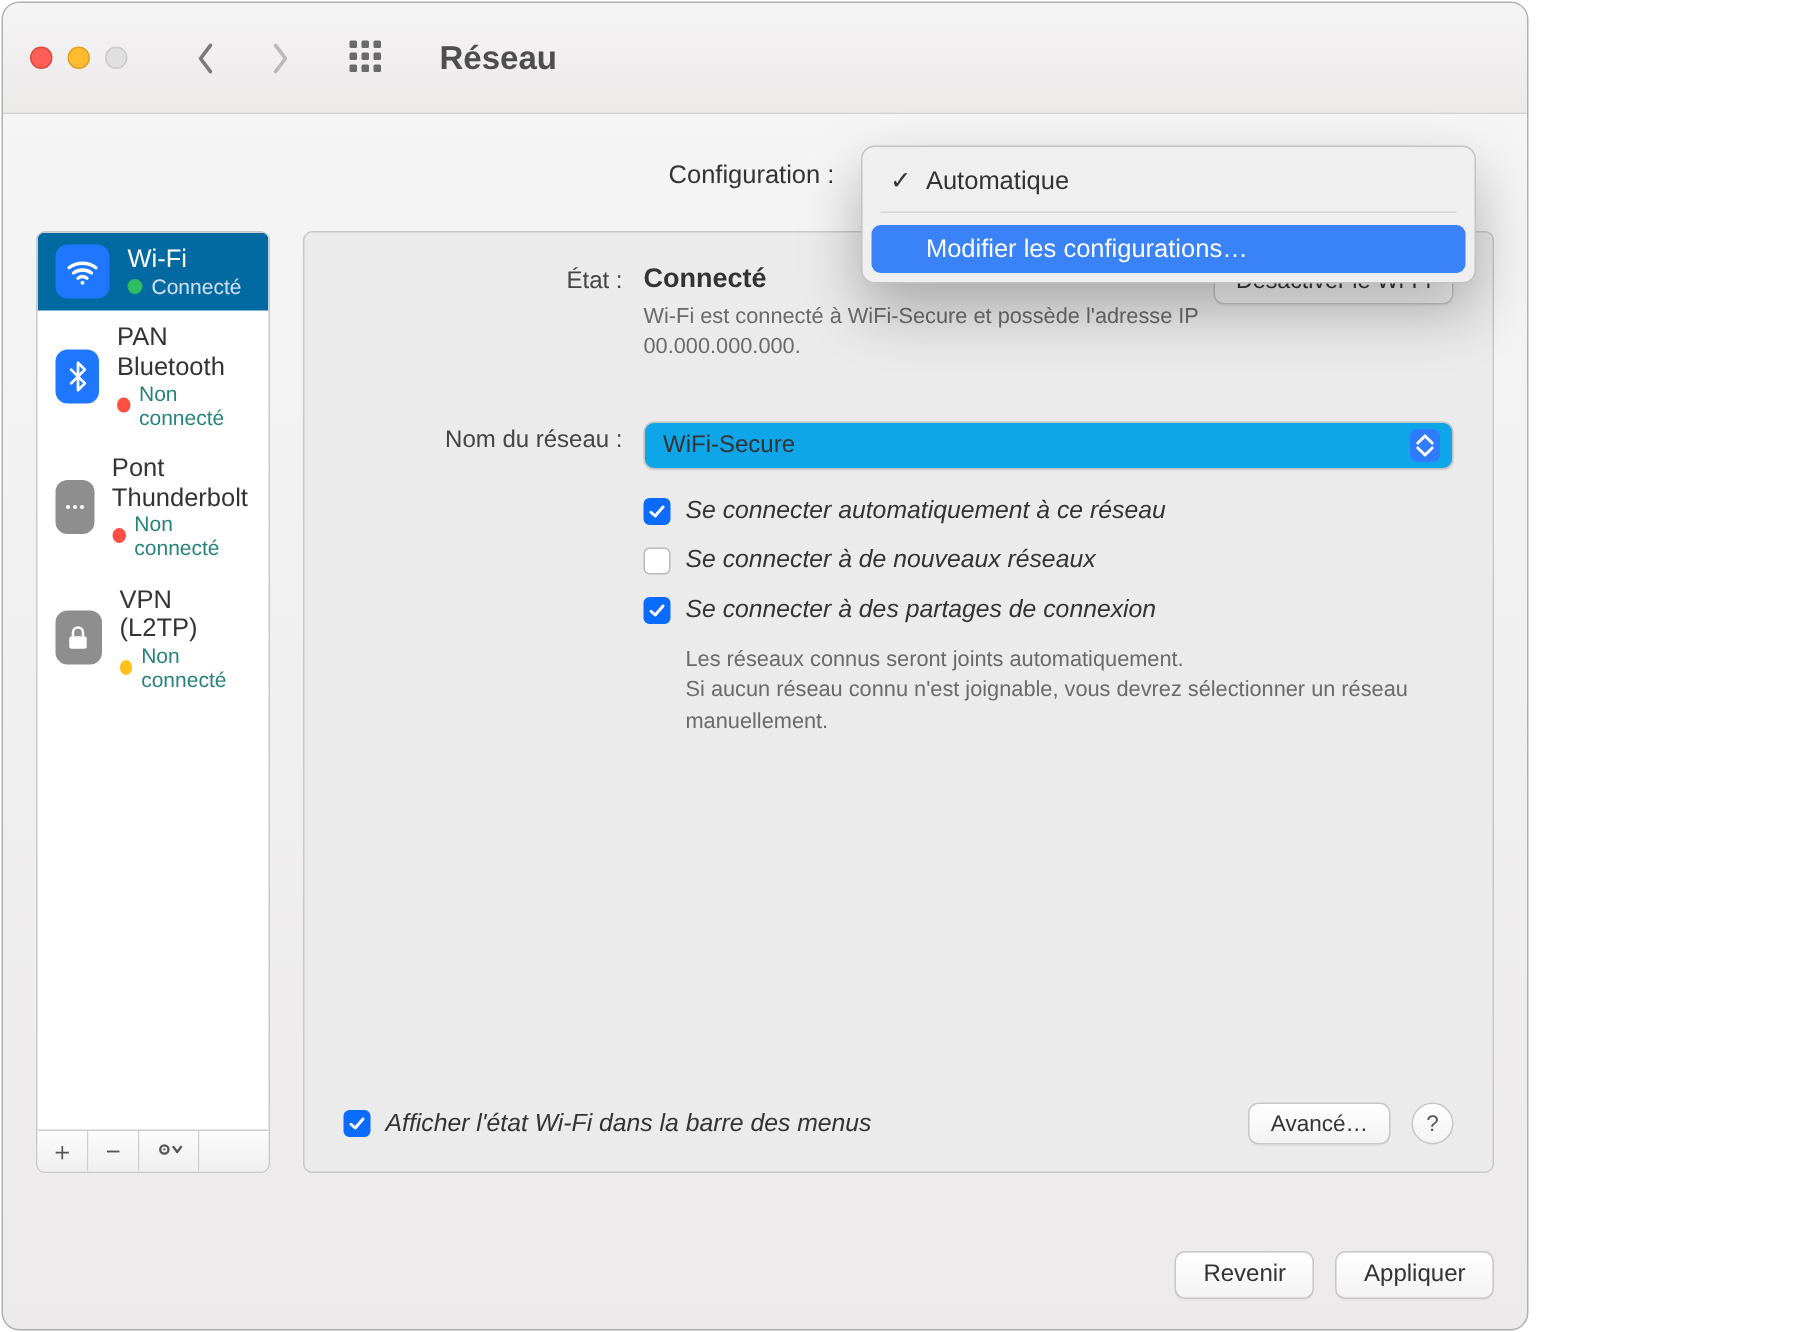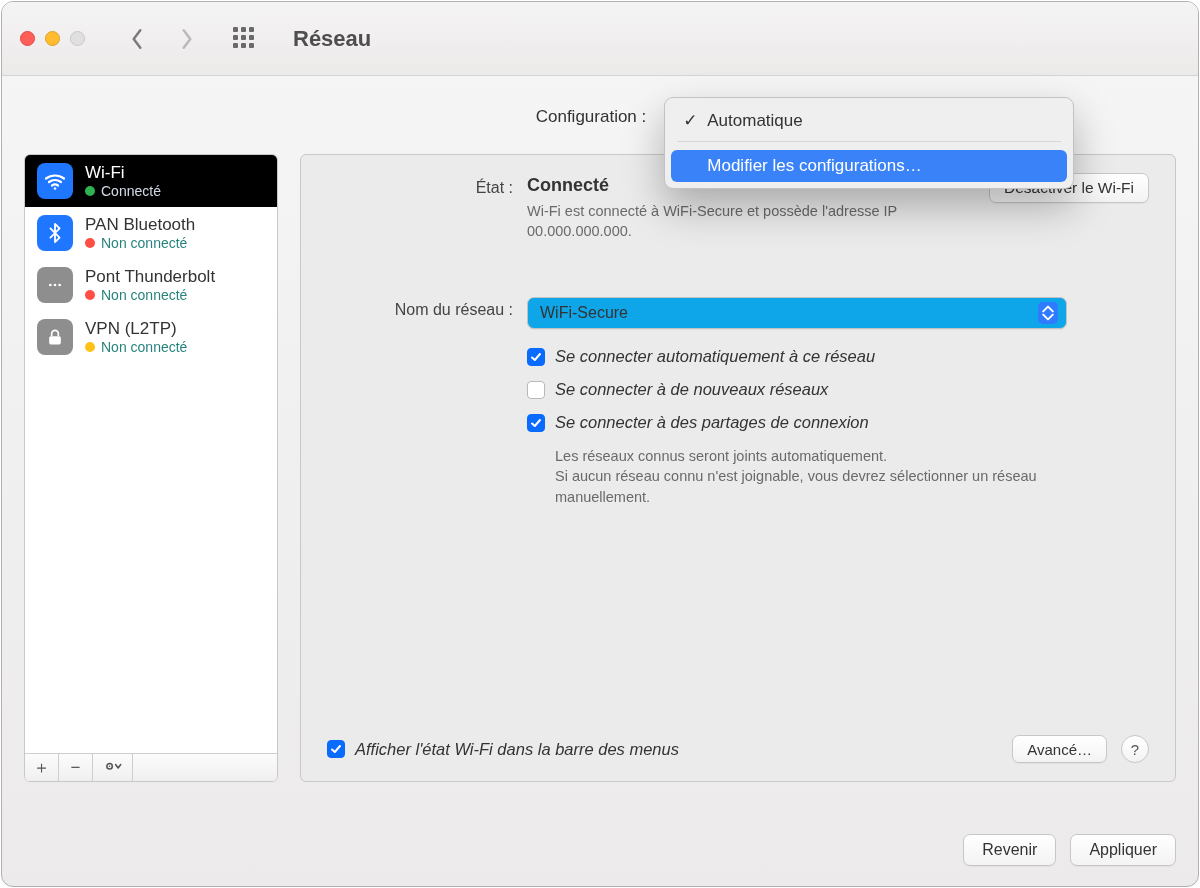--- a/index.html
+++ b/index.html
@@ -7,21 +7,21 @@
     margin: 0;
     font-family: -apple-system, "Helvetica Neue", Helvetica, Arial, sans-serif;
     font-size: 15px;
     background: #fff;
     color: #333;
     width: 1200px;
     height: 888px;
     overflow: hidden;
   }
   .window {
-    width: 1198px;
+    width: 1018px;
     height: 886px;
     margin: 1px;
     border: 1px solid #b0b0b0;
     border-radius: 12px;
     background: linear-gradient(#f6f6f6, #eceaea);
     position: relative;
     overflow: hidden;
   }
   
   .toolbar {
@@ -109,21 +109,21 @@
     border-radius: 6px;
     background:#fff;
     display:flex; flex-direction:column;
     overflow:hidden;
   }
   .svc-list { flex:1; overflow:auto;}
   .svc {
     display:flex; align-items:center; gap:12px;
     padding:8px 12px;
   }
-  .svc.sel { background:#000000; color:#fff; }
+  .svc.sel { background:#0369a1; color:#fff; }
   .svc .ic {
     width:36px; height:36px; border-radius:8px;
     display:flex; align-items:center; justify-content:center;
     color:#fff;
   }
   .ic.wifi { background:#1f76ff; }
   .ic.bt   { background:#1f76ff; }
   .ic.tb   { background:#8e8e8e; }
   .ic.vpn  { background:#8e8e8e; }
   .svc .txt { line-height:1.15; }
@@ -365,21 +365,21 @@
         <button class="btn disable-wifi">Désactiver le Wi-Fi</button>
 
         <div class="row">
           <div class="lab">État :</div>
           <div class="val">
             <div class="statusline">Connecté</div>
             <div class="desc">Wi-Fi est connecté à WiFi-Secure et possède l'adresse IP 00.000.000.000.</div>
           </div>
         </div>
 
-        <div class="row" style="margin-top:56px;">
+        <div class="row" style="margin-top:40px;">
           <div class="lab">Nom du réseau :</div>
           <div class="val">
             <div class="select">
               <span class="seltxt">WiFi-Secure</span>
               <span class="stepper">
                 <svg viewBox="0 0 10 6">
                     <polyline points="1,5 5,1 9,5" fill="none" stroke="#fff" stroke-width="1.6" stroke-linecap="round" stroke-linejoin="round"></polyline>
                   </svg>
                 <svg viewBox="0 0 10 6">
                     <polyline points="1,1 5,5 9,1" fill="none" stroke="#fff" stroke-width="1.6" stroke-linecap="round" stroke-linejoin="round"></polyline>

